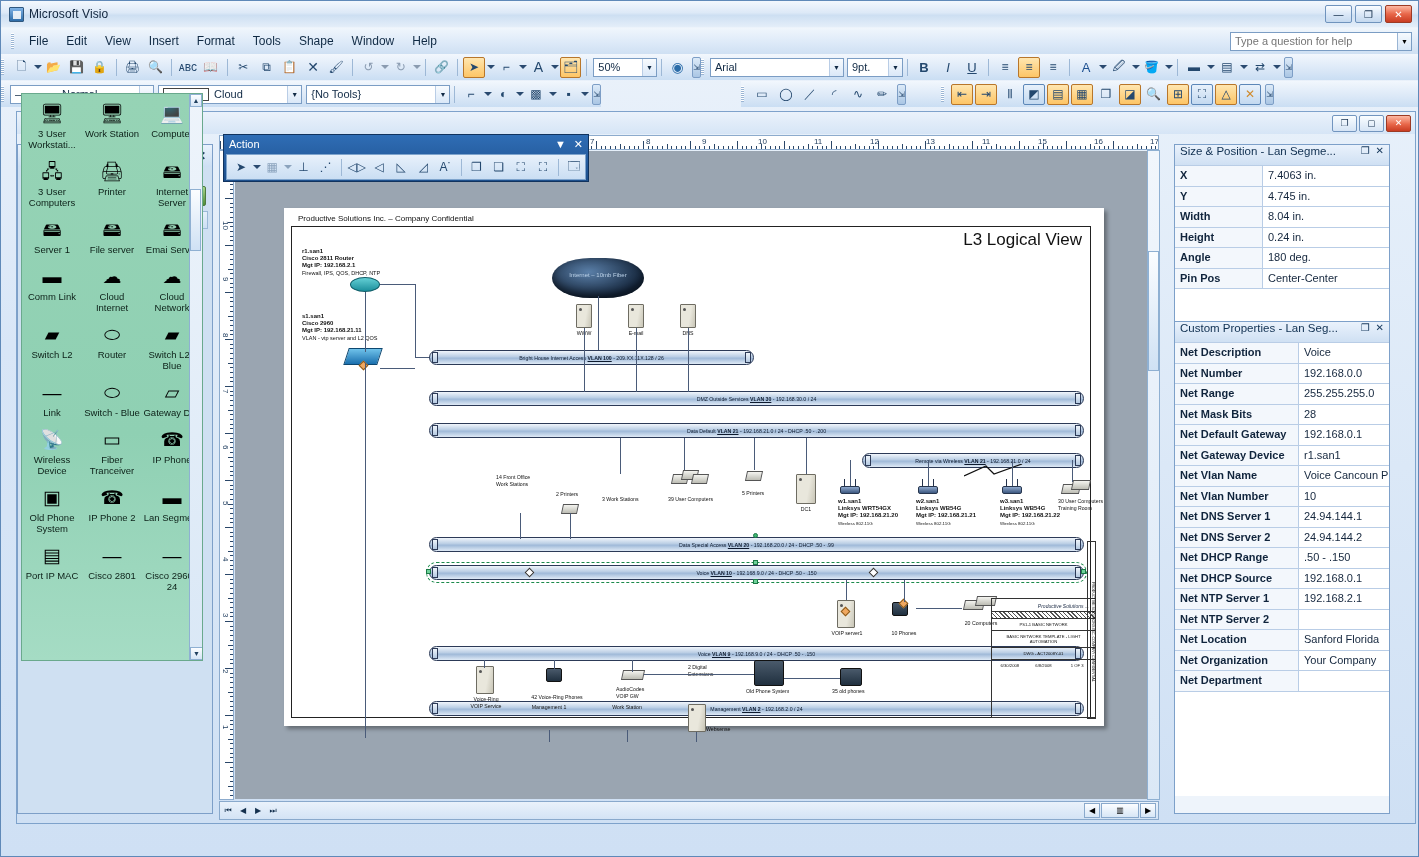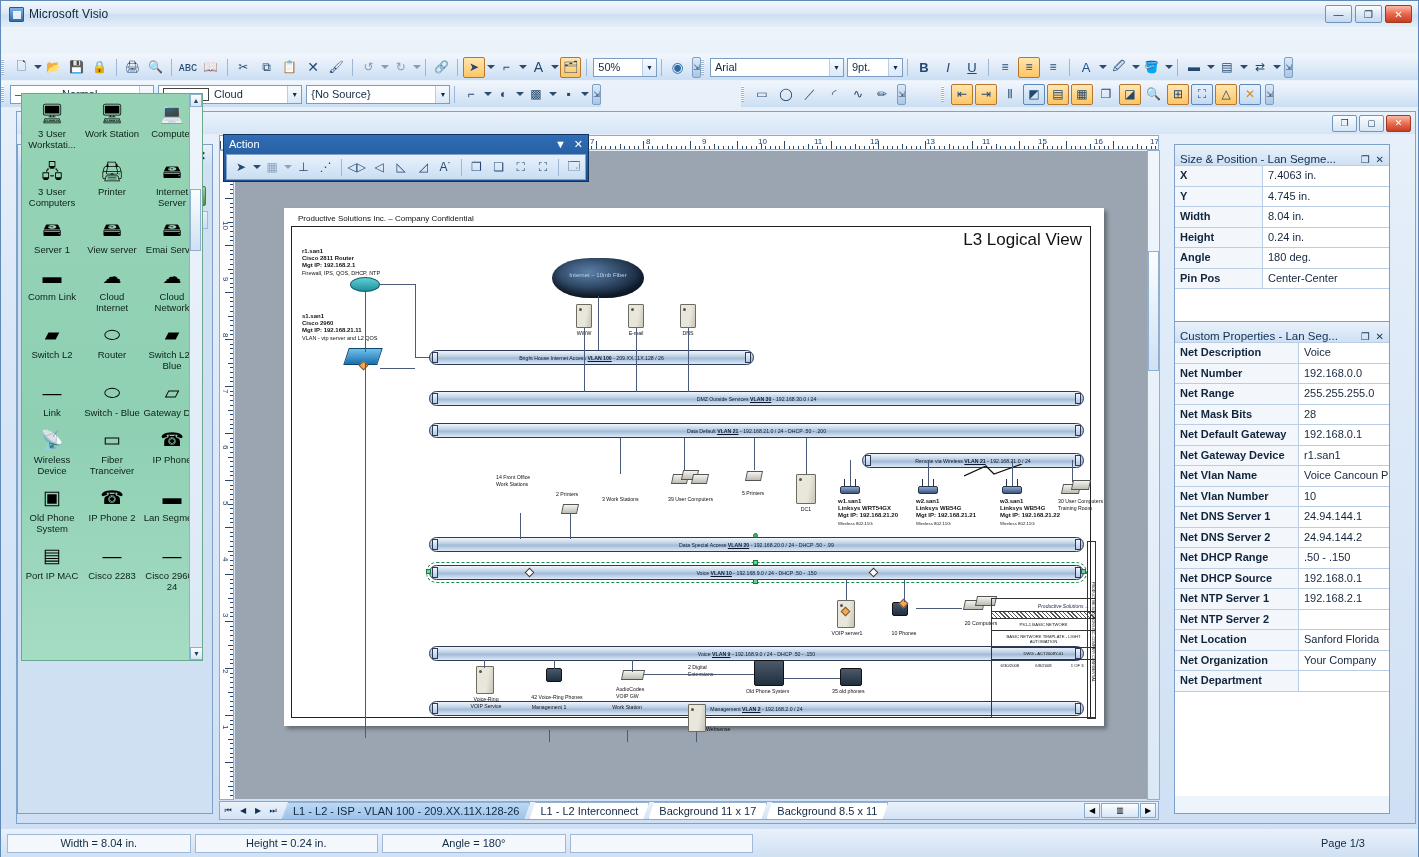--- a/index.html
+++ b/index.html
@@ -178,21 +178,21 @@
   
   .action{position:absolute;left:222px;top:133px;width:366px;height:48px;
     background:linear-gradient(#2f6db5,#1d4f8c);border:1px solid #11335e;}
   .action-hdr{height:18px;display:flex;align-items:center;padding:0 5px;color:#fff;font-size:11px;}
   .action-hdr .sp{margin-left:auto;display:flex;gap:8px;align-items:center;}
   .action-body{height:26px;margin:1px 2px;display:flex;align-items:center;
     background:linear-gradient(#e8f1fb,#cadef3);border:1px solid #7ea4cd;padding-left:3px;}
 
   
   .rp{position:absolute;left:1173px;width:216px;background:#eef4fb;border:1px solid #7da0c9;}
-  .rp-hdr{height:20px;display:flex;align-items:flex-end;padding:0 5px;gap:6px;
+  .rp-hdr{height:20px;display:flex;align-items:flex-start;padding:0 5px;gap:6px;
     background:linear-gradient(#eaf2fc,#cfe0f3);font-size:11.5px;color:#0f2f50;}
   .rp-hdr .t{overflow:hidden;white-space:nowrap;}
   .rp-hdr .b{margin-left:auto;font-size:10px;color:#16385c;}
   .prow{display:flex;height:20.5px;border-top:1px solid #b9cde6;background:#fff;}
   .prow .k{width:88px;padding:3px 0 0 5px;font-size:11px;font-weight:bold;color:#10243c;
     background:#f3f7fc;border-right:1px solid #b9cde6;white-space:nowrap;overflow:hidden;}
   .prow .v{flex:1;padding:3px 0 0 5px;font-size:11px;color:#14263d;white-space:nowrap;overflow:hidden;}
   .rp2 .prow .k{width:124px;}
   .rp-fill{height:34px;background:#fff;border-top:1px solid #b9cde6;}
 
@@ -225,20 +225,36 @@
   <div class="titlebar">
     <div class="app-icon"></div>
     <div class="title-text">Microsoft Visio</div>
     <div class="winbtns">
       <div class="wb">—</div>
       <div class="wb">❐</div>
       <div class="wb close">✕</div>
     </div>
   </div>
 
+  <div class="menubar">
+    <div class="grip"></div>
+    <div class="menu-item">File</div>
+    <div class="menu-item">Edit</div>
+    <div class="menu-item">View</div>
+    <div class="menu-item">Insert</div>
+    <div class="menu-item">Format</div>
+    <div class="menu-item">Tools</div>
+    <div class="menu-item">Shape</div>
+    <div class="menu-item">Window</div>
+    <div class="menu-item">Help</div>
+    <div class="helpbox">
+      <input placeholder="Type a question for help" style="">
+      <div class="arrow">▼</div>
+    </div>
+  </div>
 
   <div class="toolbar tb1">
     <div class="grip"></div>
     <div class="tbtn">🗋</div>
     <div class="sel-arrow"></div>
     <div class="tbtn" style="color:#c08a2a">📂</div>
     <div class="tbtn" style="color:#2b5c96">💾</div>
     <div class="tbtn">🔒</div>
     <div class="tsep"></div>
     <div class="tbtn">🖨</div>
@@ -317,21 +333,21 @@
     <div class="combo" style="width:148px">
       <span>———— Normal</span>
       <span class="cbar">▼</span>
     </div>
     <div class="combo" style="width:148px;margin-left:4px">
       <span style="display:inline-block;width:46px;height:13px;border:1px solid #444;background:#fff;margin-right:5px"></span>
       <span>Cloud</span>
       <span class="cbar">▼</span>
     </div>
     <div class="combo" style="width:148px;margin-left:4px">
-      <span>{No Source}</span>
+      <span>{No Tools}</span>
       <span class="cbar">▼</span>
     </div>
     <div class="tsep"></div>
     <div class="tbtn">⌐</div>
     <div class="sel-arrow"></div>
     <div class="tbtn">◐</div>
     <div class="sel-arrow"></div>
     <div class="tbtn">▩</div>
     <div class="sel-arrow"></div>
     <div class="tbtn">▪</div>
@@ -424,21 +440,21 @@
         <div class="shape-cell">
           <div class="glyph">🖴</div>
           <div class="nm">Internet Server</div>
         </div>
         <div class="shape-cell">
           <div class="glyph">🖴</div>
           <div class="nm">Server 1</div>
         </div>
         <div class="shape-cell">
           <div class="glyph">🖴</div>
-          <div class="nm">View server</div>
+          <div class="nm">File server</div>
         </div>
         <div class="shape-cell">
           <div class="glyph">🖴</div>
           <div class="nm">Emai Server</div>
         </div>
         <div class="shape-cell">
           <div class="glyph">▬</div>
           <div class="nm">Comm Link</div>
         </div>
         <div class="shape-cell">
@@ -496,21 +512,21 @@
         <div class="shape-cell">
           <div class="glyph">▬</div>
           <div class="nm">Lan Segment</div>
         </div>
         <div class="shape-cell">
           <div class="glyph">▤</div>
           <div class="nm">Port IP MAC</div>
         </div>
         <div class="shape-cell">
           <div class="glyph">—</div>
-          <div class="nm">Cisco 2283</div>
+          <div class="nm">Cisco 2801</div>
         </div>
         <div class="shape-cell">
           <div class="glyph">—</div>
           <div class="nm">Cisco 2960 - 24</div>
         </div>
       </div>
     <div class="sc-scroll">
       <div class="sc-btn">▲</div>
       <div class="sc-thumb"></div>
       <div class="sc-btn" style="position:absolute;bottom:0;left:0;width:13px">▼</div>
@@ -1238,35 +1254,21 @@
         </div>
       </div>
     <div class="rp-fill" style="height:105px"></div>
   </div>
 
   <div class="tabbar">
     <div class="navb">⏮</div>
     <div class="navb">◀</div>
     <div class="navb">▶</div>
     <div class="navb">⏭</div>
-    <div id="tabs" style="display:flex;align-items:center;margin-left:3px">
-        <div class="ptab active">L1 - L2 - ISP -  VLAN 100 - 209.XX.11X.128-26</div>
-        <div class="ptab">L1 - L2 Interconnect</div>
-        <div class="ptab">Background 11 x 17</div>
-        <div class="ptab">Background 8.5 x 11</div>
-      </div>
     <div class="tab-scroll">
       <div class="tsb">◀</div>
       <div class="tsb" style="width:38px">▥</div>
       <div class="tsb">▶</div>
     </div>
   </div>
 
-  <div class="statusbar">
-    <div class="sfield" style="width:186px">Width = 8.04 in.</div>
-    <div class="sfield" style="width:186px">Height = 0.24 in.</div>
-    <div class="sfield" style="width:186px">Angle = 180°</div>
-    <div class="sfield" style="width:186px"></div>
-    <div class="sfield" style="width:520px;border:0;background:transparent"></div>
-    <div class="sfield" style="width:140px;border:0;background:transparent">Page 1/3</div>
-  </div>
 
 </div>
 
 </body></html>

